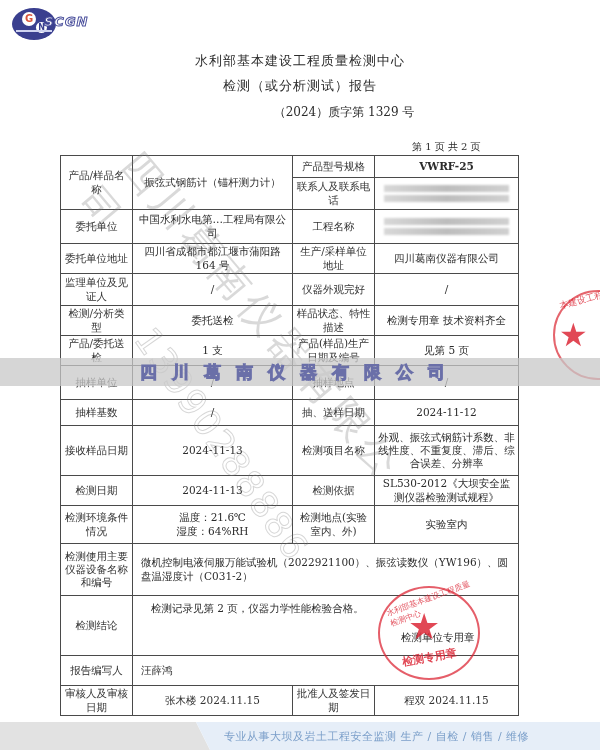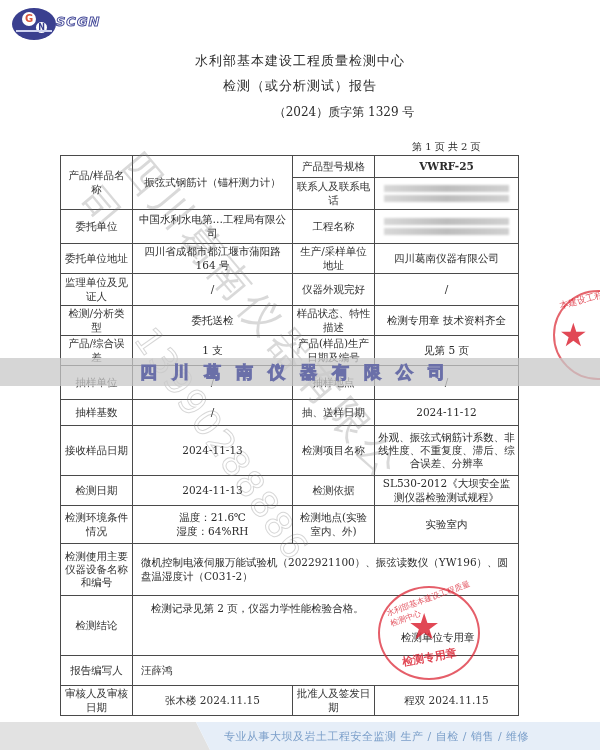--- a/index.html
+++ b/index.html
@@ -6,21 +6,21 @@
     html, body { width: 600px; height: 750px; overflow: hidden; background: #ffffff; }
     body { position: relative; font-family: "DejaVu Serif", "Liberation Serif", serif; color: #2b2b2b; }
 
     .logo { position: absolute; left: 12px; top: 8px; width: 44px; height: 32px; border-radius: 50%;
       background: #3a3f8f; overflow: hidden; }
     .logo .lg { position: absolute; left: 10px; top: 4px; width: 14px; height: 14px; border-radius: 50%;
       background: #fff; color: #d9533a; font: bold 10px "DejaVu Sans", sans-serif; text-align: center; line-height: 14px; }
     .logo .ln { position: absolute; left: 24px; top: 14px; width: 11px; height: 11px; border-radius: 50%;
       background: #fff; color: #3a3f8f; font: bold 8px "DejaVu Sans", sans-serif; text-align: center; line-height: 11px; }
     .logo .lwave { position: absolute; left: 4px; top: 22px; width: 36px; height: 2px; background: #cfd3f0; }
-    .brand { position: absolute; left: 56px; top: 14px; font: italic bold 13px "DejaVu Sans", sans-serif;
+    .brand { position: absolute; left: 44px; top: 14px; font: italic bold 13px "DejaVu Sans", sans-serif;
       color: #fff; -webkit-text-stroke: 1px #4a4f9c; letter-spacing: 1px; }
 
     .title1 { position: absolute; left: 0; width: 600px; top: 52px; text-align: center; font-size: 13px; letter-spacing: 1px; }
     .title2 { position: absolute; left: 0; width: 600px; top: 77px; text-align: center; font-size: 13px; letter-spacing: 1px; }
     .title3 { position: absolute; left: 0; width: 600px; top: 104px; text-align: center; font-size: 12px; margin-left: 44px; }
     .pageno { position: absolute; left: 412px; top: 140px; font-size: 10px; }
 
     table.rep { position: absolute; left: 60px; top: 155px; width: 458px; border-collapse: collapse; table-layout: fixed; }
     table.rep td { border: 1px solid #4a4a4a; font-size: 10.5px; text-align: center; vertical-align: middle;
       line-height: 1.25; padding: 1px 3px; }
@@ -113,21 +113,21 @@
     <td class="lab">仪器外观完好</td>
     <td>/</td>
   </tr>
   <tr style="height:30px">
     <td class="lab">检测/分析类型</td>
     <td>委托送检</td>
     <td class="lab">样品状态、特性描述</td>
     <td>检测专用章 技术资料齐全</td>
   </tr>
   <tr style="height:30px">
-    <td class="lab">产品/综合误差</td>
+    <td class="lab">产品/委托送检</td>
     <td>1 支</td>
     <td class="lab">产品(样品)生产日期及编号</td>
     <td>见第 5 页</td>
   </tr>
   <tr style="height:34px">
     <td class="lab">抽样单位</td>
     <td>/</td>
     <td class="lab">抽样地点</td>
     <td>/</td>
   </tr>

